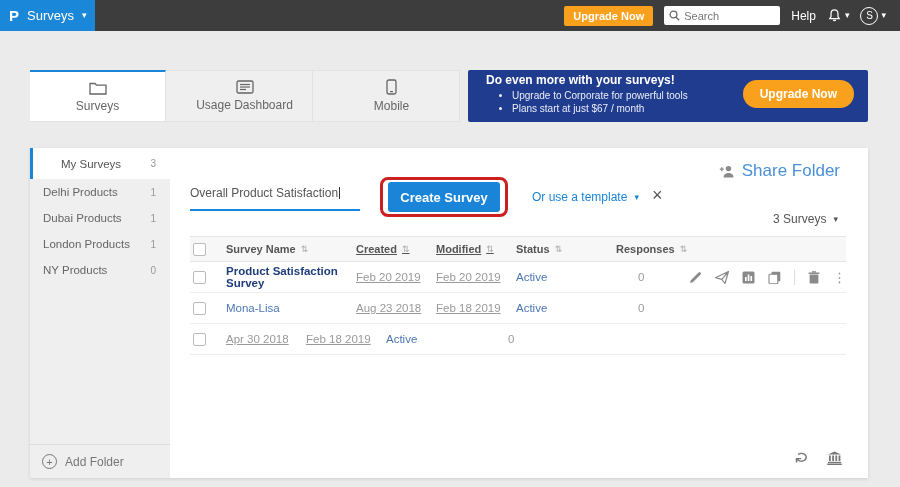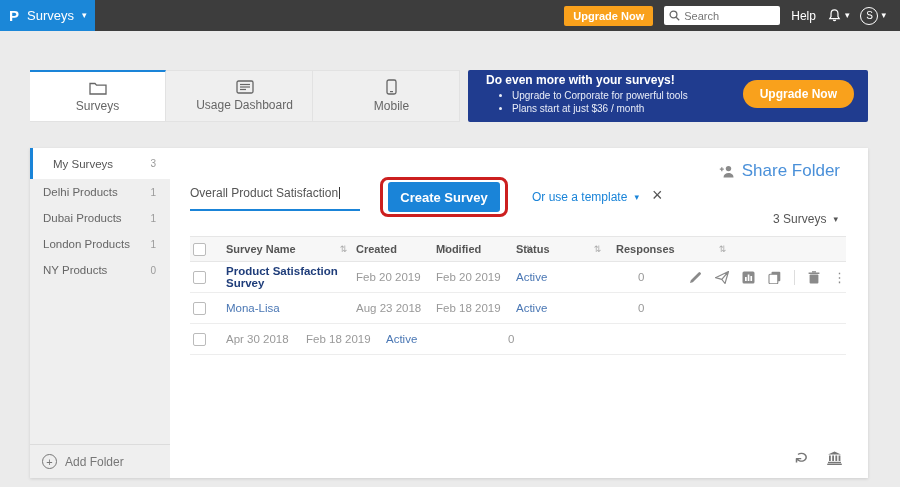--- a/index.html
+++ b/index.html
@@ -36,21 +36,21 @@
   .banner ul { list-style:disc; margin:2px 0 0 26px; }
   .banner li { font-size:10px; color:#e9edf8; line-height:1.35; }
   .banner-cta { margin-left:auto; background:#f9a11c; color:#fff; border:none; border-radius:14px; padding:7px 17px; font-size:12px; font-weight:bold; cursor:pointer; }
 
   
   .card { position:absolute; left:30px; top:148px; width:838px; height:330px; background:#fff; box-shadow:0 1px 3px rgba(0,0,0,.12); display:flex; }
 
   
   .side { width:140px; background:#efefef; position:relative; flex:none; }
   .side-item { height:26px; display:flex; align-items:center; justify-content:space-between; padding:0 14px 0 13px; font-size:11.5px; color:#666; cursor:pointer; }
-  .side-item.active { background:#fff; height:31px; border-left:3px solid #1a84d8; padding-left:20px; color:#555; }
+  .side-item.active { background:#fff; height:31px; border-left:3px solid #1a84d8; padding-left:28px; color:#555; }
   .side-count { font-size:10px; color:#9a9a9a; }
   .add-folder { position:absolute; bottom:0; left:0; width:100%; height:34px; border-top:1px solid #dcdcdc; display:flex; align-items:center; gap:8px; padding:0 12px; font-size:12px; color:#777; cursor:pointer; }
   .plus-circle { width:15px; height:15px; border:1px solid #777; border-radius:50%; display:flex; align-items:center; justify-content:center; font-size:11px; color:#777; }
 
   
   .main { flex:1; position:relative; }
   .share-row { position:absolute; top:13px; right:28px; display:flex; align-items:center; gap:6px; cursor:pointer; }
   .share-label { color:#4a90d9; font-size:17px; }
 
   .create-row { position:absolute; top:34px; left:20px; right:22px; height:38px; }
@@ -66,26 +66,26 @@
   .count-row .caret { color:#555; }
 
   
   .table { position:absolute; top:88px; left:20px; right:22px; }
   .trow { display:flex; align-items:center; }
   .thead { background:#f7f7f7; height:26px; border-top:1px solid #e6e6e6; border-bottom:1px solid #e6e6e6; font-size:11px; font-weight:bold; color:#555; }
   .tbody-row { height:31px; border-bottom:1px solid #ededed; font-size:11.5px; }
   .c-chk { width:36px; flex:none; padding-left:3px; }
   .checkbox { width:13px; height:13px; border:1px solid #bbb; border-radius:2px; background:#fff; cursor:pointer; }
   .c-name { flex:1; min-width:0; display:flex; align-items:center; }
-  .c-80 { width:80px; flex:none; color:#999; }
+  .c-80 { width:80px; flex:none; color:#999;text-decoration:underline; }
   .c-status { width:56px; flex:none; }
   .c-resp { width:62px; flex:none;margin-left:44px; }
   .c-act { width:168px; flex:none; display:flex; align-items:center; justify-content:flex-end; gap:13px; }
   .sort { font-size:9px; color:#aaa; margin-left:5px; font-weight:normal; }
-  .hdr-lbl { display:flex; align-items:center;gap:39px; }
+  .hdr-lbl { display:flex; align-items:center; }
   .name-strong { color:#1f3d7a; font-weight:bold; cursor:pointer; }
   .name-link { color:#4a77b4; cursor:pointer; }
   .status-txt { color:#4a77b4; }
   .resp-val { color:#999; padding-left:22px; display:block; }
   .act-icon { cursor:pointer; line-height:0; }
   .act-div { width:1px; height:15px; background:#ddd; }
   .ellipsis { font-size:13px; color:#8a8a8a; cursor:pointer; line-height:1; }
 
   .bottom-icons { position:absolute; bottom:13px; right:26px; display:flex; align-items:center; gap:19px; }
   .restore-glyph { font-size:15px; color:#777; cursor:pointer; line-height:1; transform:rotate(-90deg) scaleY(1.2); display:inline-block; }
@@ -156,21 +156,21 @@
     </span>
     <span>Mobile</span>
   </div>
 </div>
 
 <div class="banner">
   <div>
     <div class="banner-title">Do even more with your surveys!</div>
     <ul>
       <li>Upgrade to Corporate for powerful tools</li>
-      <li>Plans start at just $36 / month</li>
+      <li>Plans start at just $67 / month</li>
     </ul>
   </div>
   <button class="banner-cta">Upgrade Now</button>
 </div>
 
 <div class="card">
 
   <div class="side">
     <div class="side-item active">
       <span>My Surveys</span>

